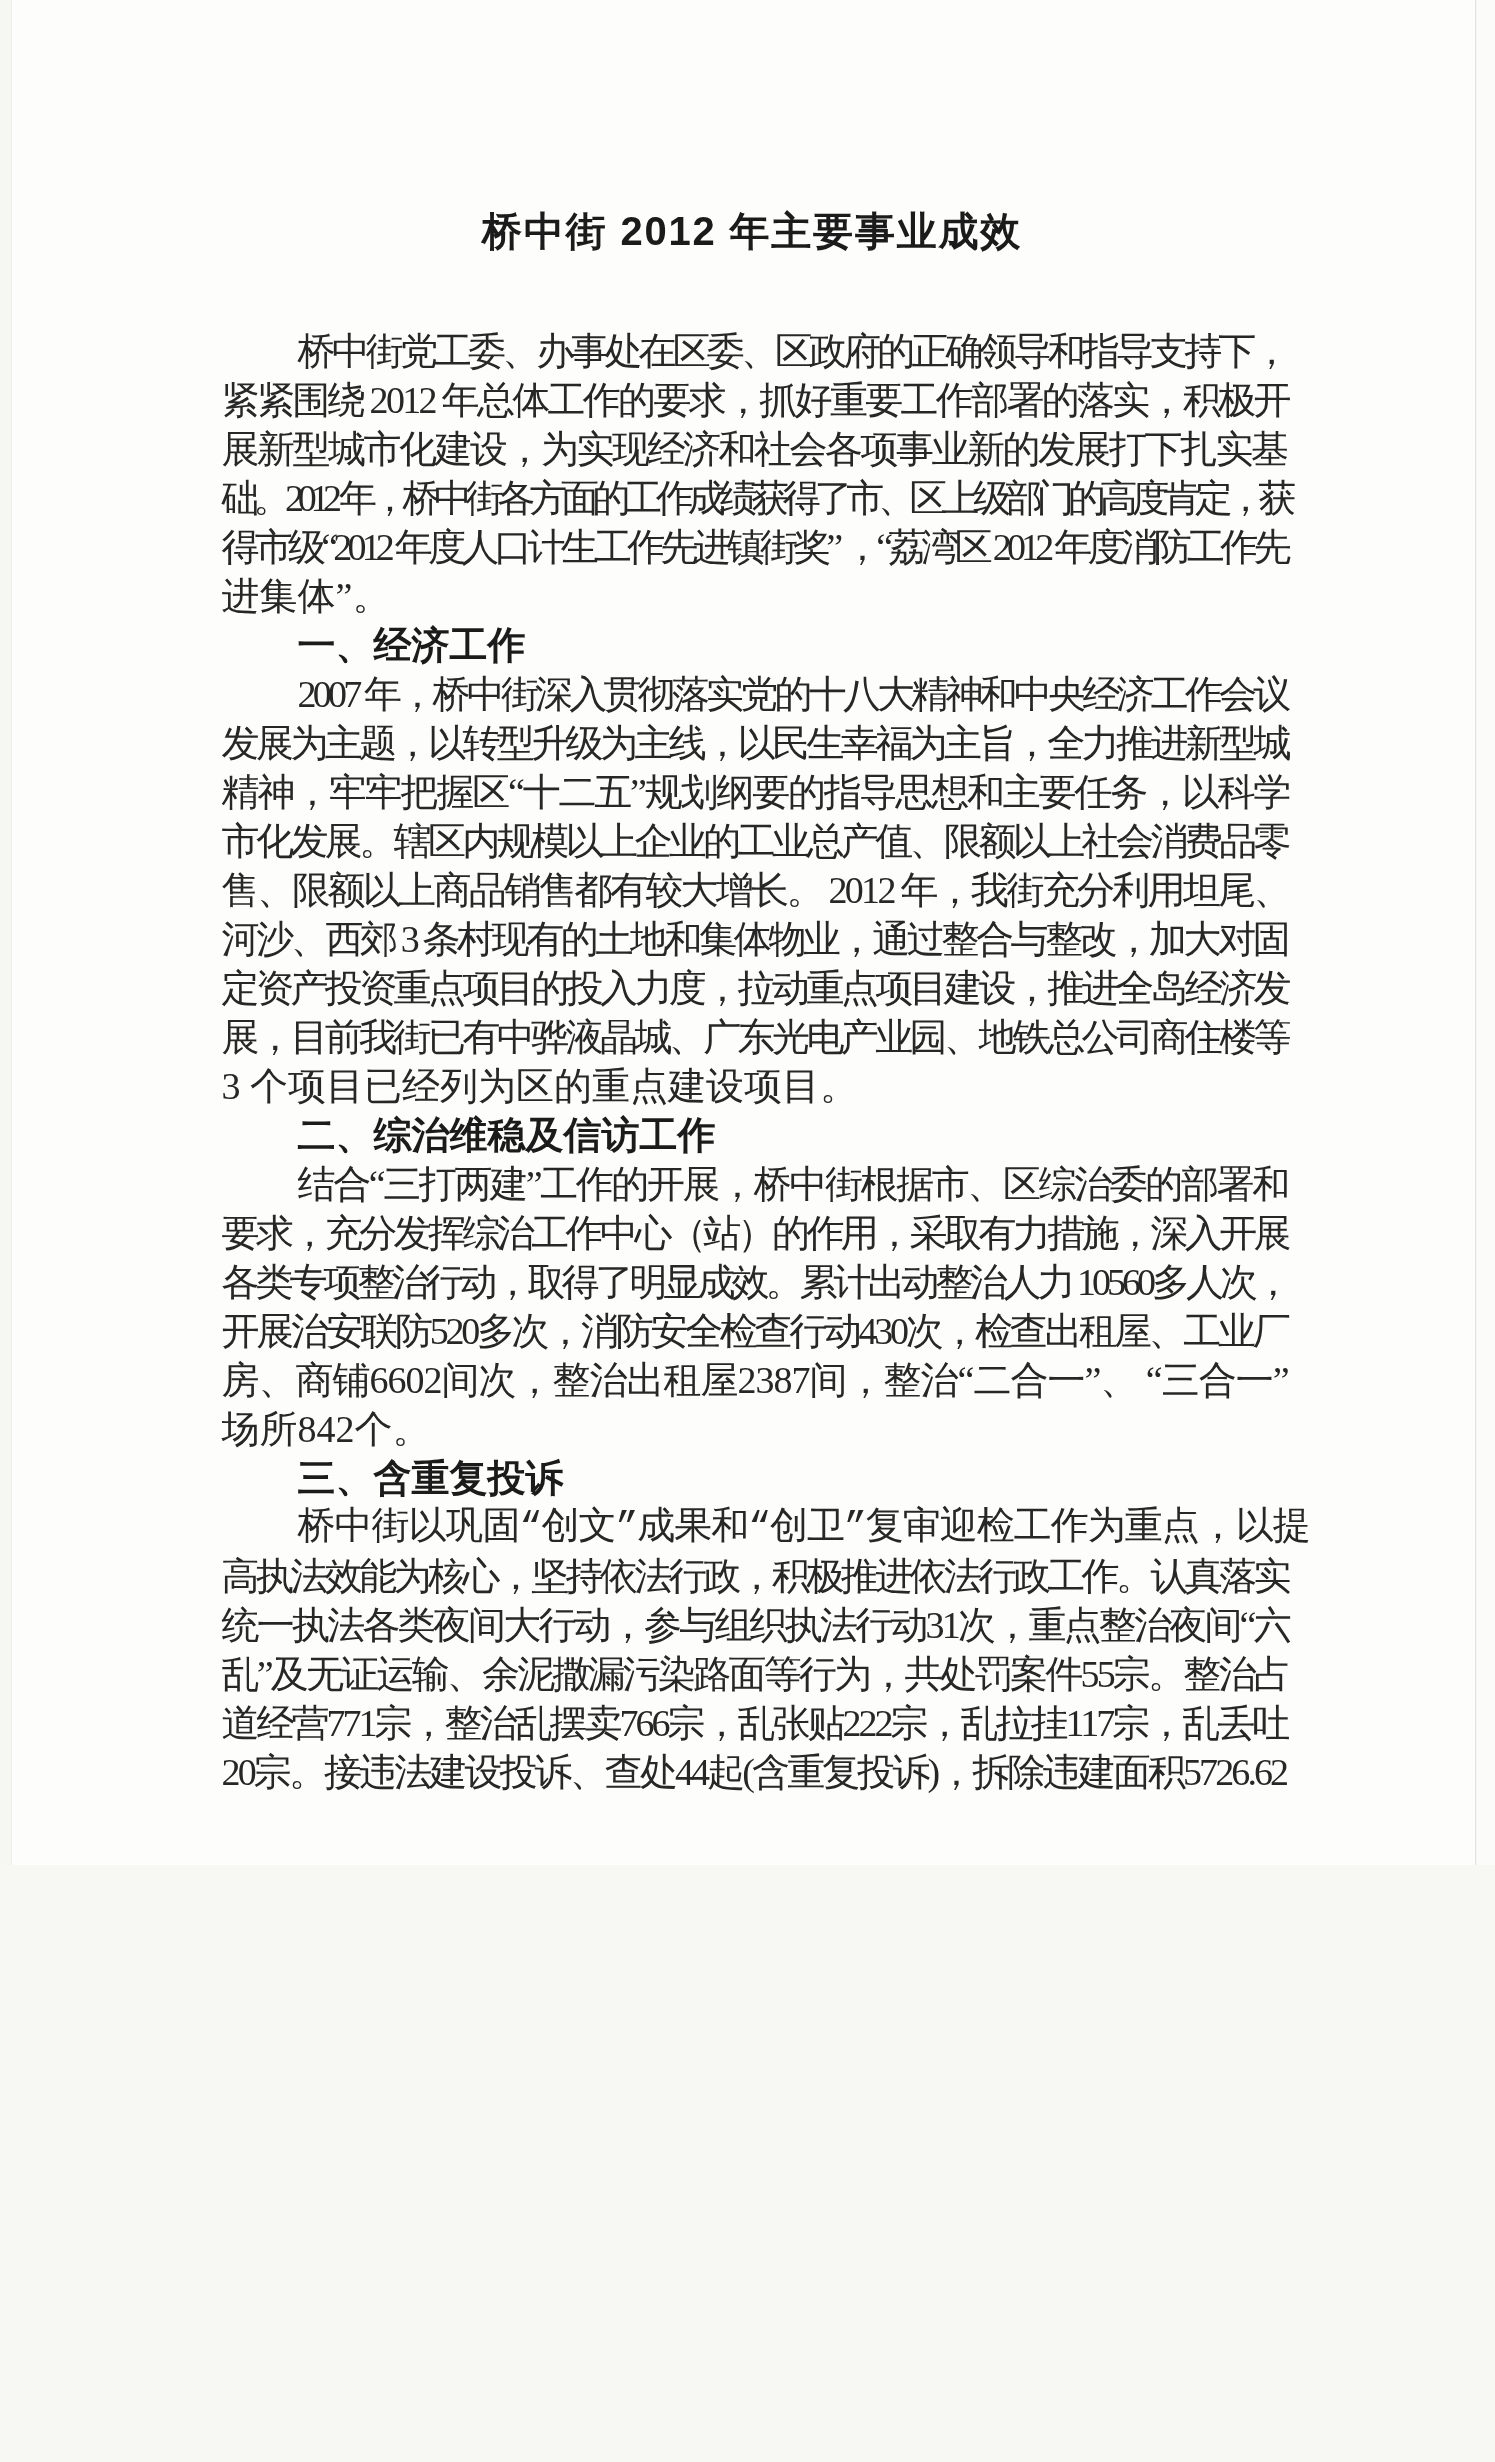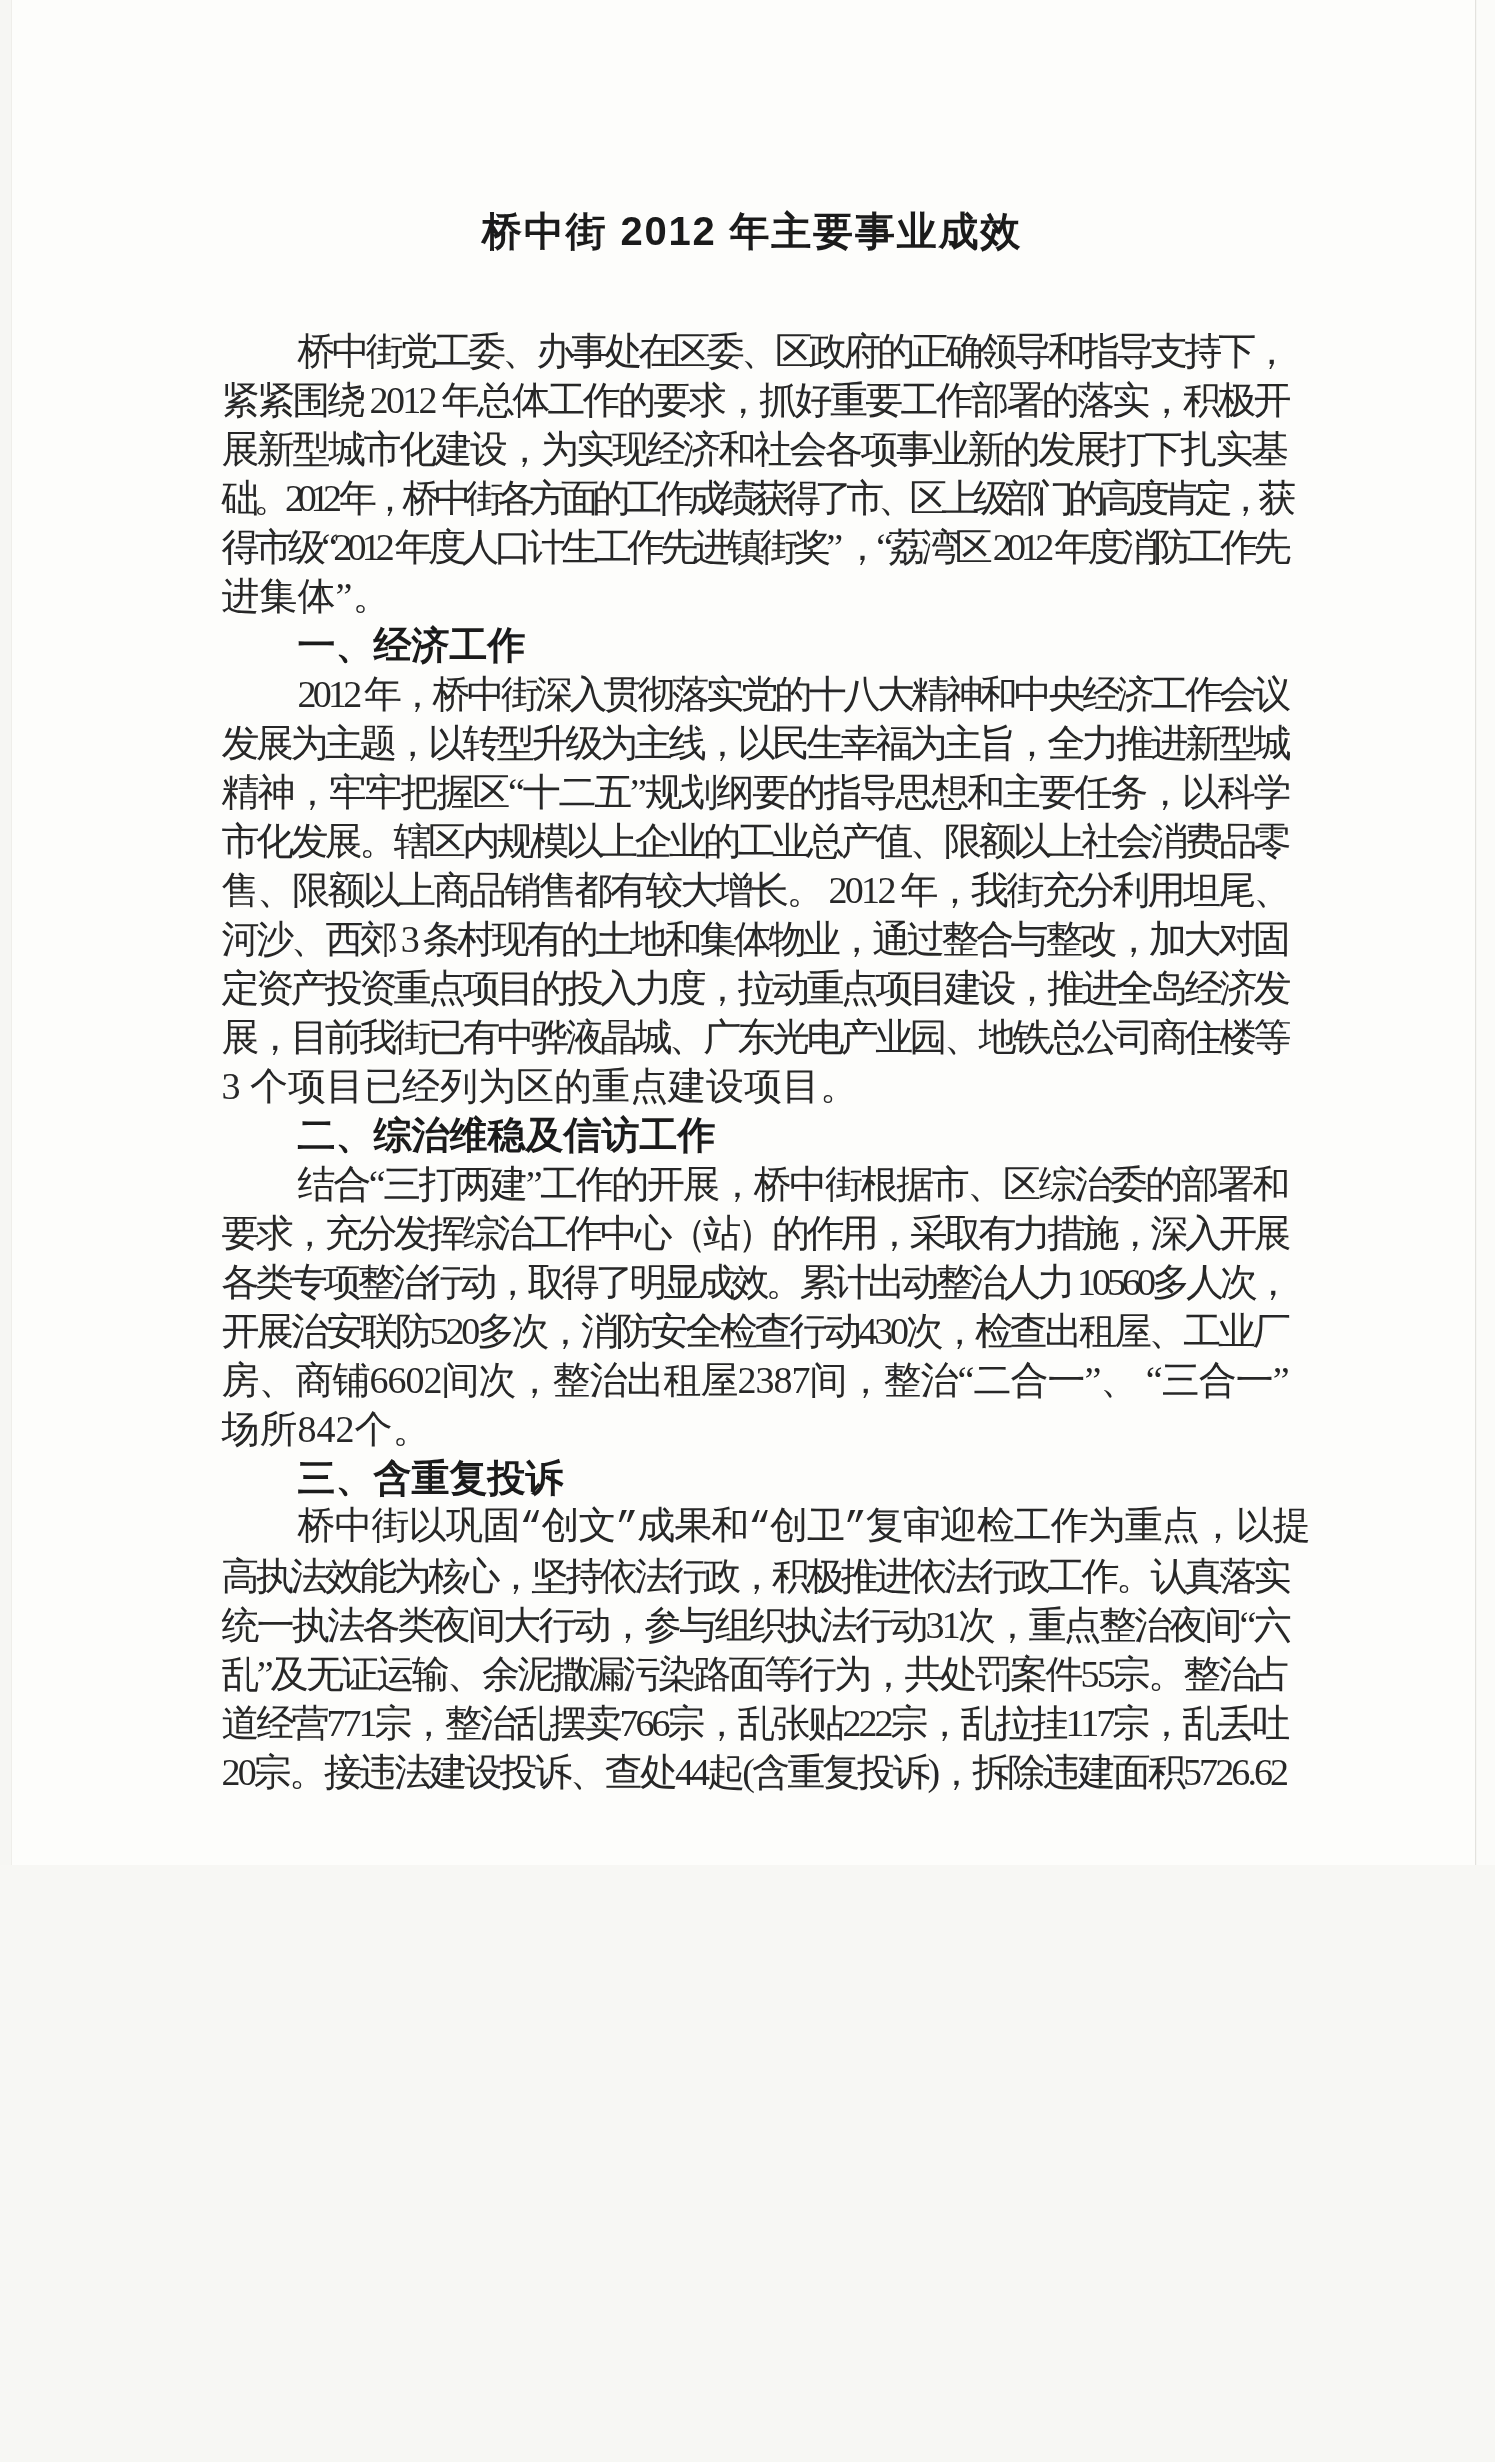--- a/index.html
+++ b/index.html
@@ -102,21 +102,21 @@
 
     <div class="text-col">
 
     <div class="line body indent"><span class="line-text" style="letter-spacing: -3.9px;">桥中街党工委、办事处在区委、区政府的正确领导和指导支持下，</span></div>
         <div class="line body"><span class="line-text" style="letter-spacing: -2.7px;">紧紧围绕 2012 年总体工作的要求，抓好重要工作部署的落实，积极开</span></div>
         <div class="line body"><span class="line-text" style="letter-spacing: -2.5px;">展新型城市化建设，为实现经济和社会各项事业新的发展打下扎实基</span></div>
         <div class="line body"><span class="line-text" style="letter-spacing: -6.3px;">础。2012 年，桥中街各方面的工作成绩获得了市、区上级部门的高度肯定，获</span></div>
         <div class="line body"><span class="line-text" style="letter-spacing: -4.8px;">得市级“2012 年度人口计生工作先进镇街奖” ，“荔湾区 2012 年度消防工作先</span></div>
         <div class="line body"><span class="line-text">进集体”。</span></div>
         <div class="line heading"><span class="line-text">一、经济工作</span></div>
-        <div class="line body indent"><span class="line-text" style="letter-spacing: -3.8px;">2012 年，桥中街深入贯彻落实党的十八大精神和中央经济工作会议</span></div>
+        <div class="line body indent"><span class="line-text" style="letter-spacing: -3.8px;">2007 年，桥中街深入贯彻落实党的十八大精神和中央经济工作会议</span></div>
         <div class="line body"><span class="line-text" style="letter-spacing: -3.6px;">发展为主题，以转型升级为主线，以民生幸福为主旨，全力推进新型城</span></div>
         <div class="line body"><span class="line-text" style="letter-spacing: -2.2px;">精神，牢牢把握区“十二五”规划纲要的指导思想和主要任务，以科学</span></div>
         <div class="line body"><span class="line-text" style="letter-spacing: -3.6px;">市化发展。辖区内规模以上企业的工业总产值、限额以上社会消费品零</span></div>
         <div class="line body"><span class="line-text" style="letter-spacing: -2.7px;">售、限额以上商品销售都有较大增长。 2012 年，我街充分利用坦尾、</span></div>
         <div class="line body"><span class="line-text" style="letter-spacing: -3.4px;">河沙、西郊 3 条村现有的土地和集体物业，通过整合与整改，加大对固</span></div>
         <div class="line body"><span class="line-text" style="letter-spacing: -3.6px;">定资产投资重点项目的投入力度，拉动重点项目建设，推进全岛经济发</span></div>
         <div class="line body"><span class="line-text" style="letter-spacing: -3.6px;">展，目前我街已有中骅液晶城、广东光电产业园、地铁总公司商住楼等</span></div>
         <div class="line body"><span class="line-text">3 个项目已经列为区的重点建设项目。</span></div>
         <div class="line heading"><span class="line-text">二、综治维稳及信访工作</span></div>
         <div class="line body indent"><span class="line-text" style="letter-spacing: -2.4px;">结合“三打两建”工作的开展，桥中街根据市、区综治委的部署和</span></div>

